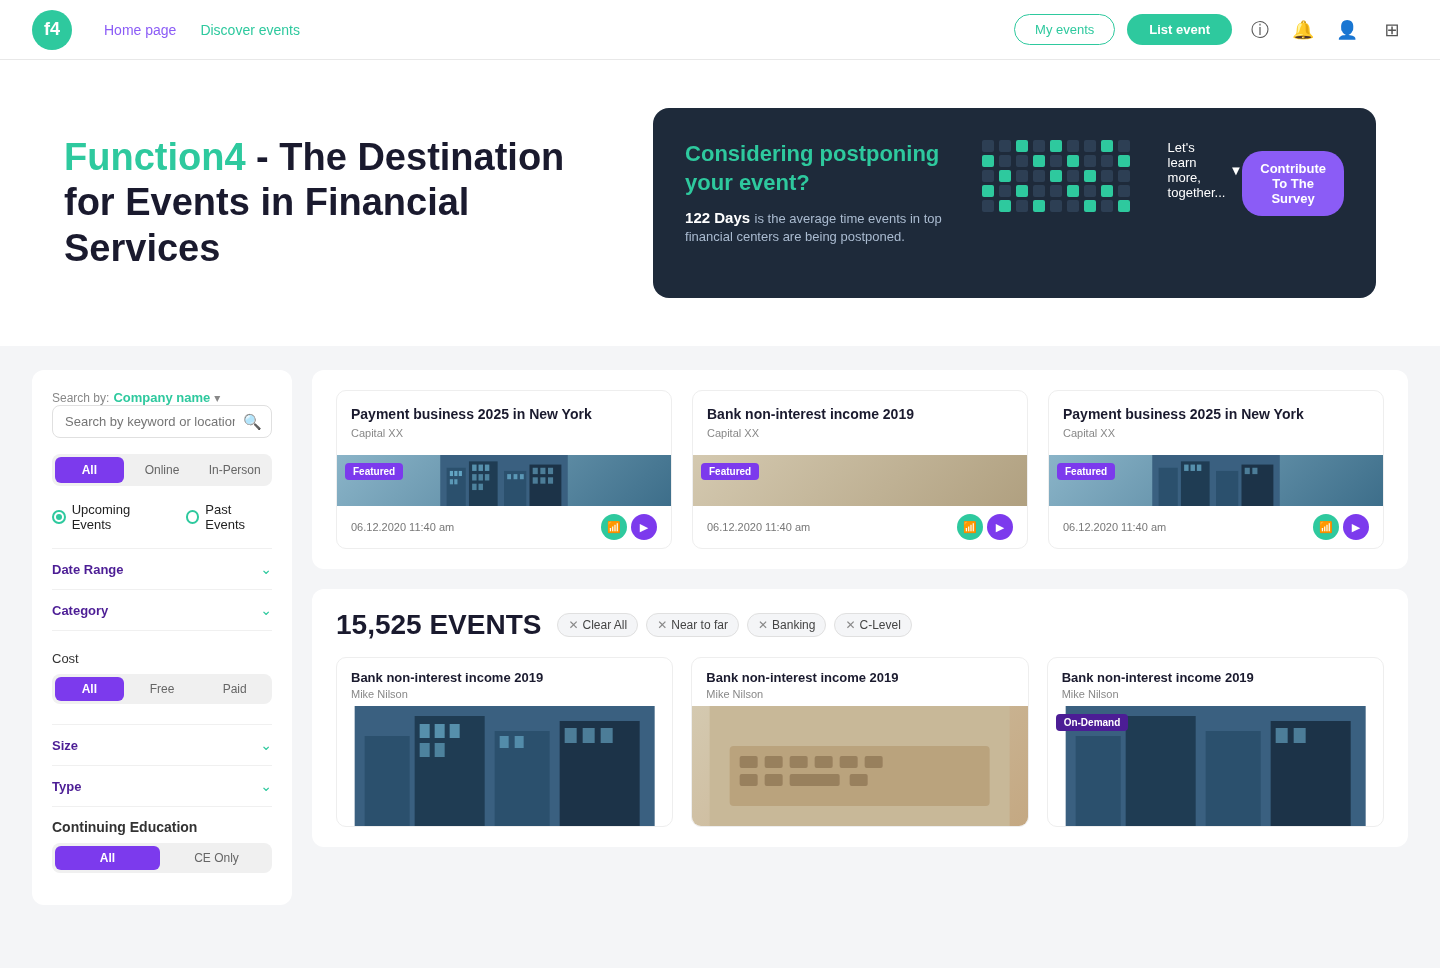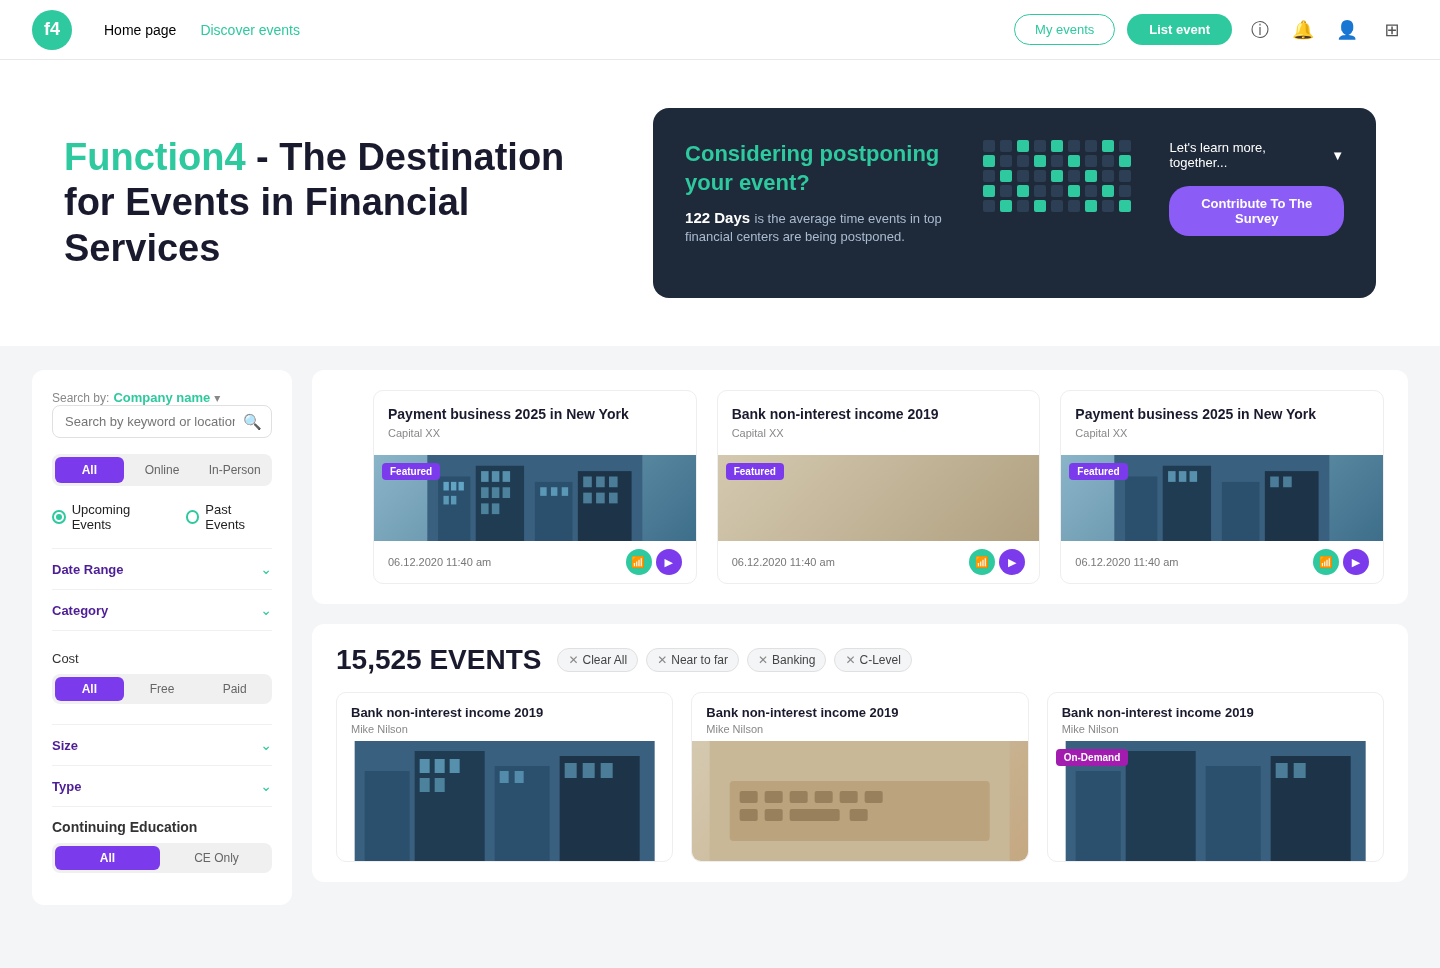--- a/index.html
+++ b/index.html
@@ -32,21 +32,21 @@
       font-size: 18px;
       margin-right: 0;
     }
     .nav-links {
       display: flex;
       gap: 24px;
       flex: 1;
     }
     .nav-link {
       font-size: 14px;
-      color: #000000;
+      color: #8b5cf6;
       cursor: pointer;
       text-decoration: none;
     }
     .nav-link.active { color: #2ec99e; font-weight: 500; }
     .navbar-actions {
       display: flex;
       align-items: center;
       gap: 12px;
     }
     .btn-outline {
@@ -144,21 +144,20 @@
       width: 12px; height: 12px;
       background: #2d3f54;
       border-radius: 2px;
     }
     .cal-cell.highlighted {
       background: #2ec99e;
     }
     .hero-right-side {
       flex: 1;
       display: flex;
-      flex-direction: column;
       align-items: flex-end;
     }
     .btn-survey {
       background: #8b5cf6;
       color: #fff;
       border: none;
       padding: 10px 18px;
       border-radius: 20px;
       cursor: pointer;
       font-size: 13px;
@@ -362,21 +361,20 @@
     .featured-row {
       background: #fff;
       border-radius: 12px;
       padding: 20px 24px;
       margin-bottom: 20px;
     }
     .featured-cards {
       display: grid;
       grid-template-columns: 1fr 1fr 1fr;
       gap: 20px;
-      margin-left: 37px;
     }
     .event-card {
       border: 1px solid #eee;
       border-radius: 10px;
       overflow: hidden;
       background: #fff;
     }
     .event-card-header {
       padding: 14px 14px 8px;
     }
@@ -388,37 +386,37 @@
       line-height: 1.3;
     }
     .event-card-org {
       font-size: 11px;
       color: #888;
       margin-bottom: 8px;
     }
     .event-card-image-wrap {
       position: relative;
       width: 100%;
-      height: 86px;
+      height: 51px;
       overflow: hidden;
     }
     .featured-badge {
       position: absolute;
       top: 8px; left: 8px;
       background: #7c3aed;
       color: #fff;
       font-size: 10px;
       font-weight: 700;
       padding: 3px 8px;
       border-radius: 4px;
     }
     .on-demand-badge {
       position: absolute;
       top: 8px; left: 8px;
-      background: #a21caf;
+      background: #4c1d95;
       color: #fff;
       font-size: 10px;
       font-weight: 700;
       padding: 3px 8px;
       border-radius: 4px;
     }
     .event-card-footer {
       padding: 8px 14px;
       display: flex;
       align-items: center;

